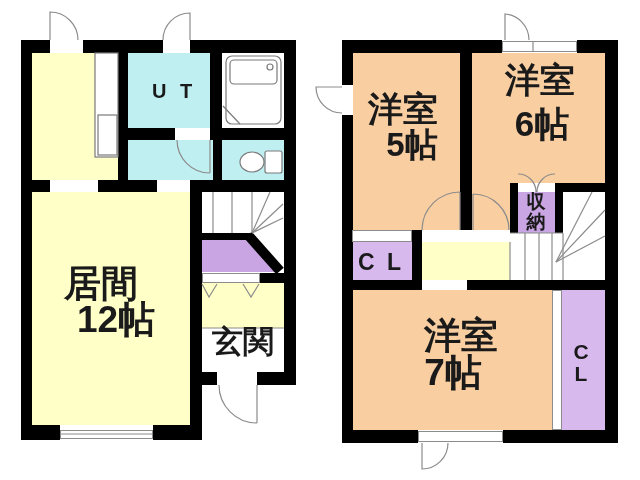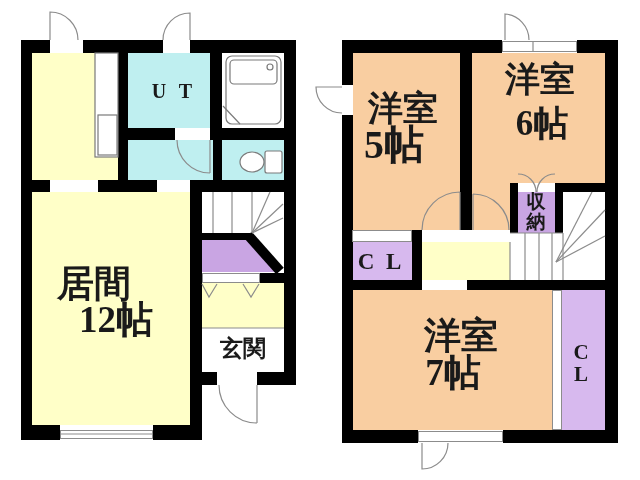--- a/index.html
+++ b/index.html
@@ -1,17 +1,17 @@
 <!DOCTYPE html>
 <html style="--bg: #FFFFFF; --wall: #000000; --floor_yellow: #FFFFC8; --wet_cyan: #BFEFF0; --bedroom_peach: #F9CEA1; --closet_purple: #D7B9EE; --storage_purple: #C9A5E3; --line_gray: #8C8C8C; --text: #1A1A1A;"><head>
 <meta charset="utf-8">
 <style>
   html,body{margin:0;padding:0;background:#fff;}
   #plan{position:relative;width:640px;height:480px;background:var(--bg);overflow:hidden;
-        font-family:Liberation Serif, serif;color:var(--text);}
+        font-family:Liberation Sans, sans-serif;color:var(--text);}
   .wl{position:absolute;background:var(--wall);display:block;}
   .rm{position:absolute;}
   .band{position:absolute;background:#fff;border:1px solid var(--line_gray);box-sizing:border-box;}
   .lb{position:absolute;transform:translate(-50%,-50%);white-space:nowrap;font-weight:600;
       line-height:1.05;text-align:center;}
   .vert{white-space:normal;}
   .vert span{display:block;text-align:center;}
   svg.ovl{position:absolute;left:0;top:0;pointer-events:none;}
 </style>
 </head>
@@ -147,26 +147,26 @@
       <path d="M202 284 L209 297 L217 284"></path>
       <path d="M243 284 L251 297 L259 284"></path>
       <path d="M202 328 H284"></path>
       <path d="M60 434 H153"></path>
       <path d="M533 41 V52"></path>
     </g>
   </svg>
 
   <div class="layer">
     <div class="lb" style="left:174px;top:91px;font-size:20px;letter-spacing:4px">U T</div>
-    <div class="lb" style="left:94px;top:284px;font-size:37px">居間</div>
+    <div class="lb" style="left:101px;top:284px;font-size:37px">居間</div>
     <div class="lb" style="left:116px;top:320px;font-size:37px">12帖</div>
-    <div class="lb" style="left:243px;top:349px;font-size:23px">玄関</div>
+    <div class="lb" style="left:243px;top:342px;font-size:31px">玄関</div>
 
     <div class="lb" style="left:403px;top:109px;font-size:35px">洋室</div>
-    <div class="lb" style="left:394px;top:145px;font-size:40px">5帖</div>
+    <div class="lb" style="left:412px;top:145px;font-size:33px">5帖</div>
     <div class="lb" style="left:540px;top:80px;font-size:35px">洋室</div>
     <div class="lb" style="left:542px;top:124px;font-size:35px">6帖</div>
     <div class="lb" style="left:461px;top:336px;font-size:37px">洋室</div>
     <div class="lb" style="left:453px;top:373px;font-size:37px">7帖</div>
     <div class="lb" style="left:381px;top:262px;font-size:23px;letter-spacing:3px">C L</div>
     <div class="lb vert" style="left:581px;top:363px;font-size:21px">
       <span>C</span>
       <span>L</span>
     </div>
     <div class="lb vert" style="left:536px;top:212px;font-size:19px">

